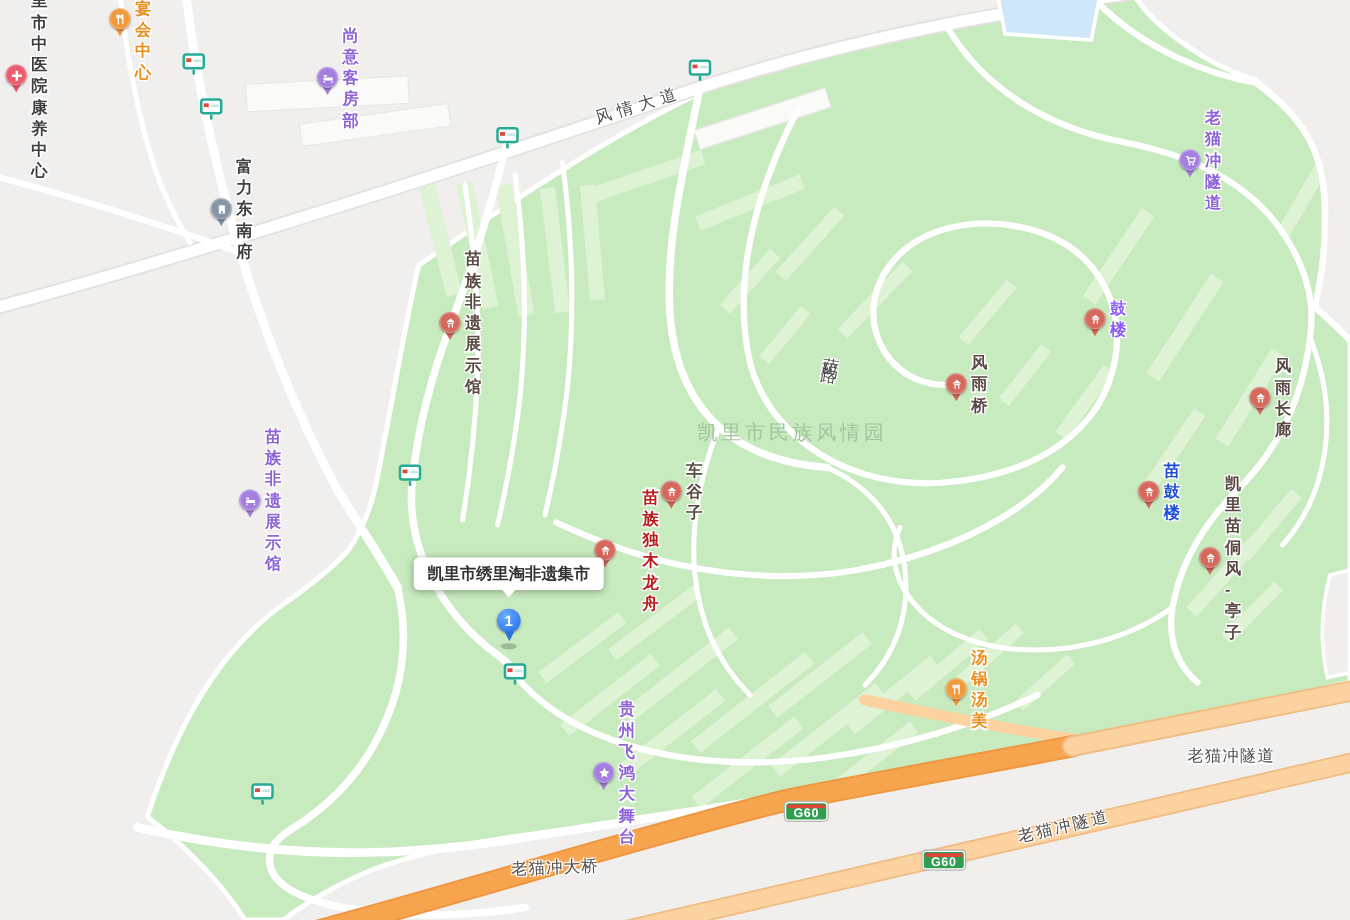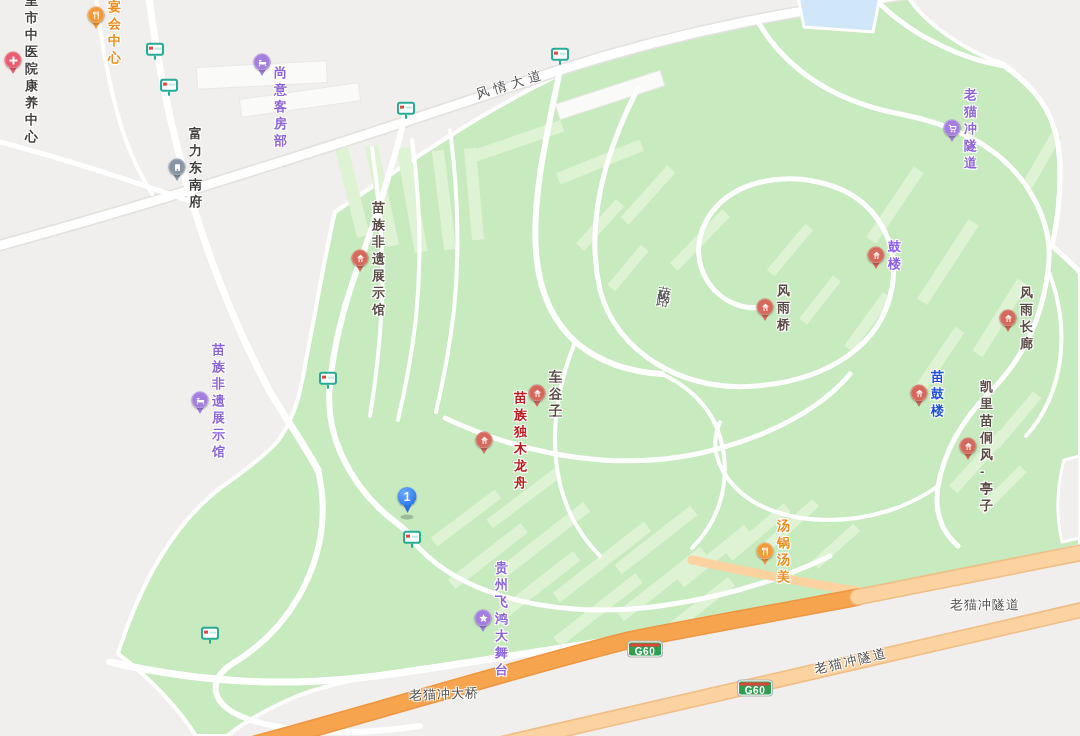--- a/index.html
+++ b/index.html
@@ -174,20 +174,21 @@
       <path d="M440,758 C640,712 860,662 1090,608" stroke="#f0bd85" stroke-width="16"></path>
       <path d="M440,758 C640,712 860,662 1090,608" stroke="#fbd2a0" stroke-width="13"></path>
       <path d="M692,560 C740,570 790,581 858,591" stroke="#fbd2a0" stroke-width="9"></path>
       <path d="M150,772 C320,730 500,672 630,640 C705,625 780,612 858,597" stroke="#ef9641" stroke-width="18"></path>
       <path d="M150,772 C320,730 500,672 630,640 C705,625 780,612 858,597" stroke="#f7a44f" stroke-width="15"></path>
       <path d="M858,597 C930,583 1005,568 1090,551" stroke="#f0bd85" stroke-width="17"></path>
       <path d="M858,597 C930,583 1005,568 1090,551" stroke="#fbd2a0" stroke-width="14"></path>
     </g>
   </svg>
 
+  <div id="watermark" style="left:634px;top:347px;">凯里市民族风情园</div>
 
   <div id="poi-layer">
       <div class="poi" style="left: 96px; top: 15px;">
         <div class="pin-tail" style="border-top-color: rgb(240, 154, 60);"></div>
         <div class="pin" style="background: rgb(240, 154, 60);">
           <svg viewBox="0 0 10 10">
             <path d="M3.2 1.2v7.6M6.8 1.2v7.6M6.8 1.2c-1.6.5-2 2.8 0 3.4M2 1.2v2.6M4.4 1.2v2.6" stroke="#fff" fill="none" stroke-width="1"></path>
           </svg>
         </div>
         <div class="poi-label" style="color: rgb(237, 141, 30);">嘉悦宴会中心</div>
@@ -205,21 +206,21 @@
       <div class="poi" style="left: 262px; top: 62px;">
         <div class="pin-tail" style="border-top-color: rgb(165, 127, 224);"></div>
         <div class="pin" style="background: rgb(165, 127, 224);">
           <svg viewBox="0 0 10 10">
             <rect x="1.4" y="4.4" width="7.2" height="2.5" rx=".7" fill="#fff"></rect>
             <rect x="1.4" y="2.4" width="2.6" height="1.5" rx=".7" fill="#fff"></rect>
             <rect x="1.4" y="7.4" width="1" height="1.4" fill="#fff"></rect>
             <rect x="7.6" y="7.4" width="1" height="1.4" fill="#fff"></rect>
           </svg>
         </div>
-        <div class="poi-label" style="color: rgb(141, 100, 216); margin-top: 44px;">尚意客房部</div>
+        <div class="poi-label" style="color: rgb(141, 100, 216);">尚意客房部</div>
       </div>
       <div class="poi" style="left: 177px; top: 167px;">
         <div class="pin-tail" style="border-top-color: rgb(134, 150, 166);"></div>
         <div class="pin" style="background: rgb(134, 150, 166);">
           <svg viewBox="0 0 10 10">
             <rect x="2.6" y="1.8" width="4.8" height="6.6" fill="#fff"></rect>
             <rect x="4.3" y="6.4" width="1.4" height="2" fill="#8696a6"></rect>
           </svg>
         </div>
         <div class="poi-label" style="color: rgb(63, 63, 63);">富力东南府</div>
@@ -286,21 +287,21 @@
       <div class="poi" style="left: 537px; top: 393px;">
         <div class="pin-tail" style="border-top-color: rgb(212, 105, 92);"></div>
         <div class="pin" style="background: rgb(212, 105, 92);">
           <svg viewBox="0 0 10 10">
             <path d="M1.5 4.2 5 1.2l3.5 3z" fill="#fff"></path>
             <rect x="2.6" y="4.8" width="4.8" height="1" fill="#fff"></rect>
             <rect x="3.1" y="6" width="1" height="2.5" fill="#fff"></rect>
             <rect x="5.9" y="6" width="1" height="2.5" fill="#fff"></rect>
           </svg>
         </div>
-        <div class="poi-label" style="color: rgb(90, 74, 68); text-decoration: underline;">车谷子</div>
+        <div class="poi-label" style="color: rgb(90, 74, 68);">车谷子</div>
       </div>
       <div class="poi" style="left: 919px; top: 393px;">
         <div class="pin-tail" style="border-top-color: rgb(212, 105, 92);"></div>
         <div class="pin" style="background: rgb(212, 105, 92);">
           <svg viewBox="0 0 10 10">
             <path d="M1.5 4.2 5 1.2l3.5 3z" fill="#fff"></path>
             <rect x="2.6" y="4.8" width="4.8" height="1" fill="#fff"></rect>
             <rect x="3.1" y="6" width="1" height="2.5" fill="#fff"></rect>
             <rect x="5.9" y="6" width="1" height="2.5" fill="#fff"></rect>
           </svg>
@@ -406,14 +407,18 @@
     </div>
 
   <div id="marker-shadow" style="left: 407px; top: 517px;"></div>
   <div id="selected-marker" style="left: 407px; top: 514px;">
     <div id="marker-head">
       <span>1</span>
     </div>
     <div id="marker-tail"></div>
   </div>
 
+  <div id="tooltip" style="left: 407px; top: 478px;">
+    <div id="tooltip-box">凯里市绣里淘非遗集市</div>
+    <div id="tooltip-arrow"></div>
+  </div>
 
 </div>
 
 </body></html>

